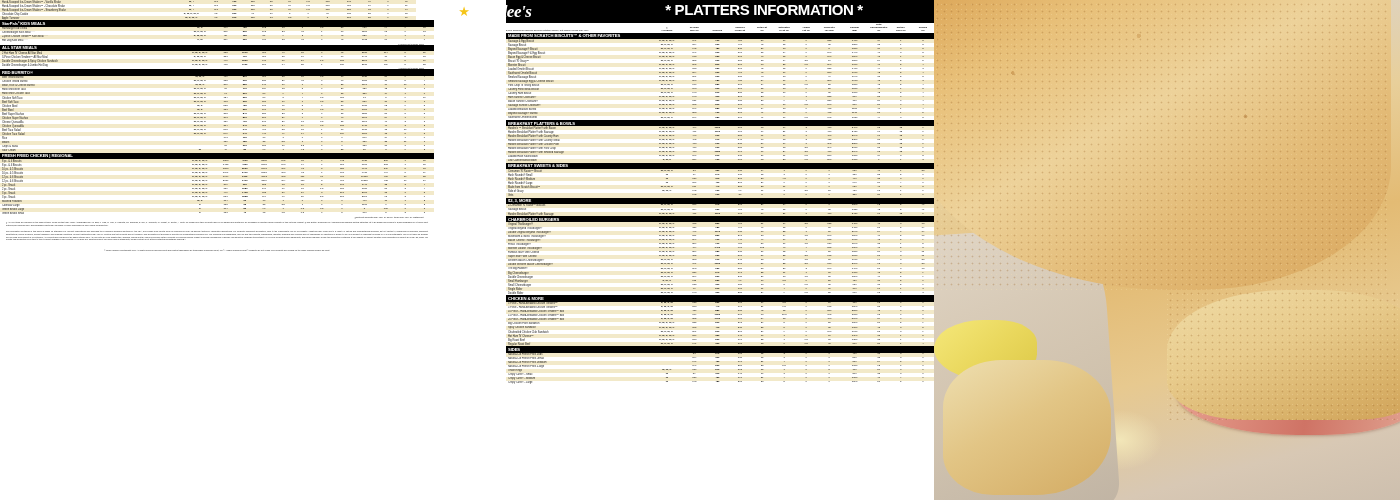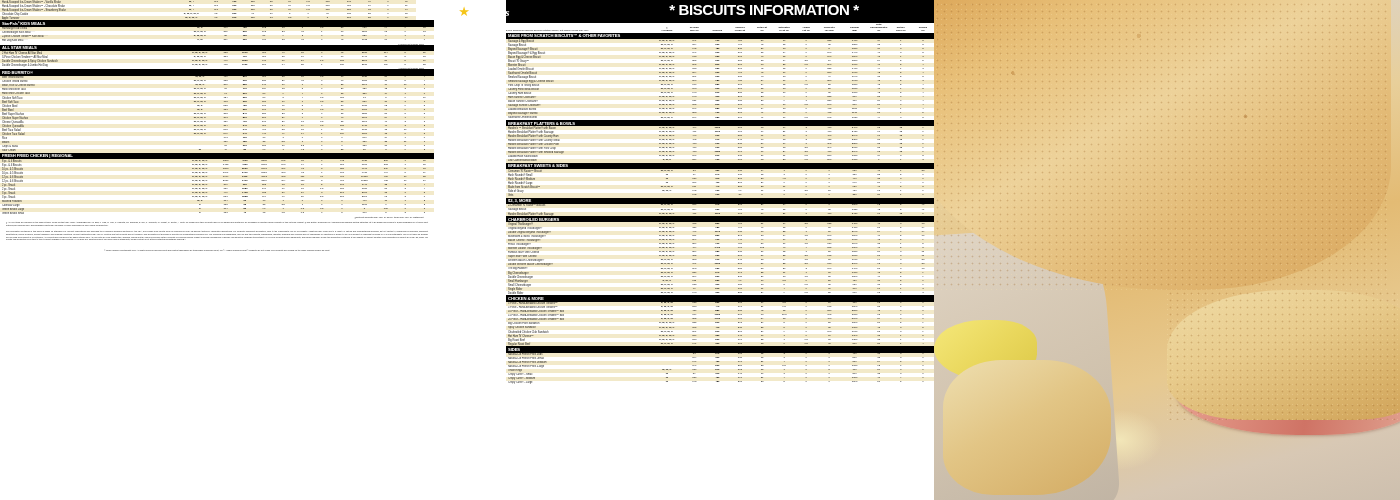--- a/index.html
+++ b/index.html
@@ -35,21 +35,21 @@
     position: absolute; left: 24px; top: 3px; width: 140px; height: 17px;
     display: flex; align-items: center; gap: 2px;
   }
   .star {
     width: 12px; height: 12px; color: #f5c518; font-size: 13px; line-height: 12px;
     text-align: center;
   }
   .logo-text {
     font-family: "Liberation Serif", serif;
     font-style: italic; font-weight: bold; color: #ffffff;
-    font-size: 11px; letter-spacing: -0.5px;
+    font-size: 17px; letter-spacing: -0.5px;
   }
   .nutri-title {
     position: absolute; left: 180px; top: 1px; width: 300px;
     text-align: center;
     font-family: "Liberation Sans Narrow", "Liberation Sans", sans-serif;
     font-weight: bold; color: #ffffff; font-size: 15px;
     letter-spacing: -0.4px;
   }
 
   
@@ -963,21 +963,21 @@
     </div>
   </div>
 
   <div class="col-mid">
 
     <div class="hdr-band"></div>
     <div class="logo-wrap">
       <span class="star">★</span>
       <span class="logo-text">Hardee's</span>
     </div>
-    <div class="nutri-title">* BISCUITS INFORMATION *</div>
+    <div class="nutri-title">* PLATTERS INFORMATION *</div>
 
     <div style="position:absolute;left:72px;top:24px;width:428px;">
       <table class="nut">
         <colgroup>
           <col style="width:138px">
             <col style="width:30px">
             <col style="width:22px">
             <col style="width:22px">
           <col style="width:21px">
             <col style="width:21px">

